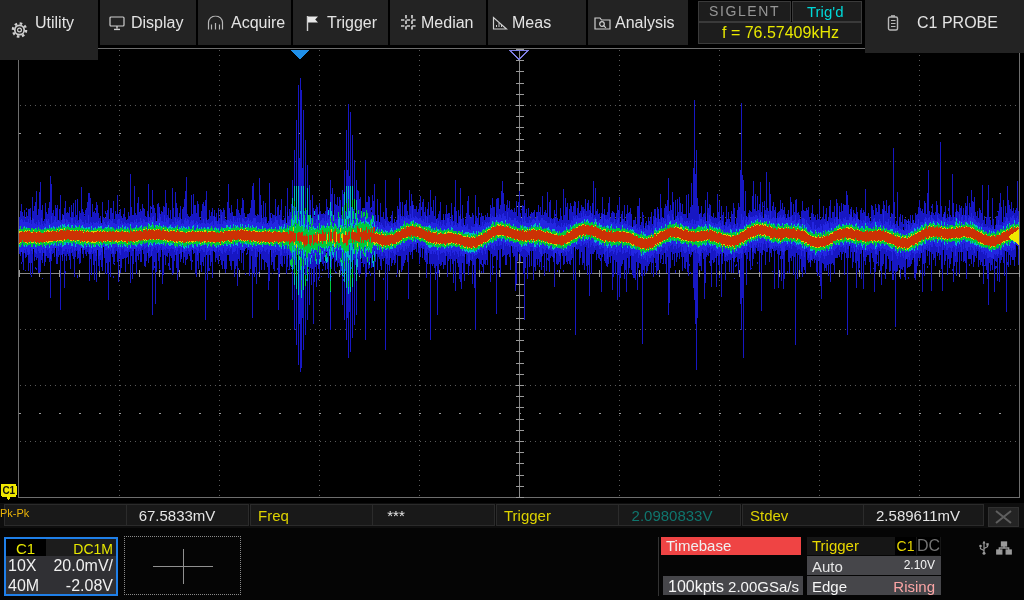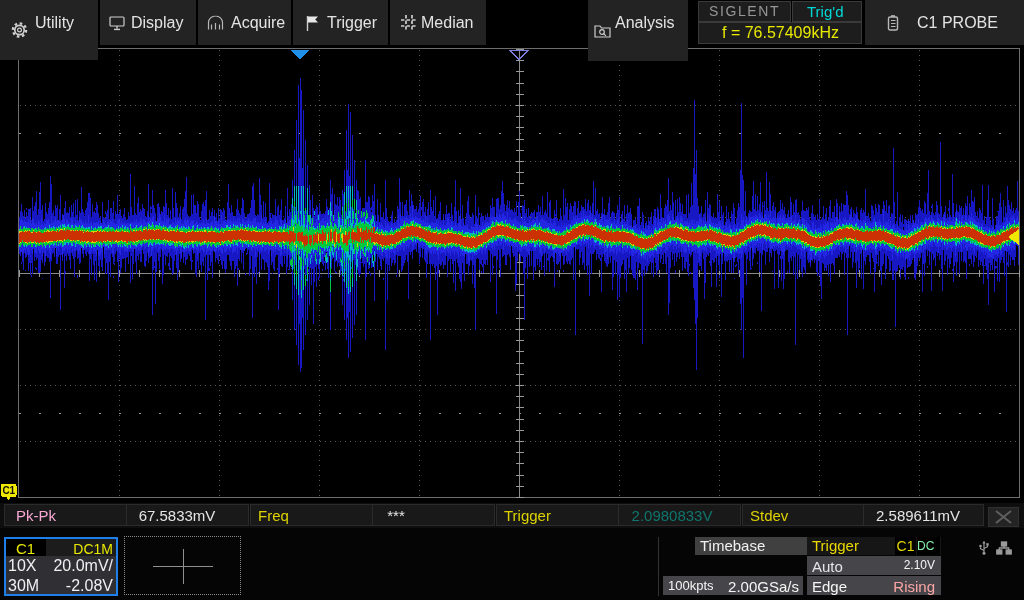--- a/index.html
+++ b/index.html
@@ -83,51 +83,60 @@
       <span style="position:absolute;left:34px;top:14px;font-size:16px;color:#e3e3e3">Trigger</span>
     </div>
     <div style="position:absolute;left:390px;top:0;width:96px;height:45px;background:#232323">
       <span style="position:absolute;left:11px;top:50%;transform:translateY(-50%);line-height:0"><svg width="16" height="16" viewBox="0 0 16 16">
           <g stroke="#cfcfcf" stroke-width="1.7" stroke-dasharray="3.4 2.2">
 <path d="M5 0v16M11 0v16M0 5h16M0 11h16"></path>
           </g>
         </svg></span>
       <span style="position:absolute;left:31px;top:14px;font-size:16px;color:#e3e3e3">Median</span>
     </div>
-    <div style="position:absolute;left:588px;top:0;width:100px;height:61px;background:#232323">
+    <div style="position:absolute;left:488px;top:0;width:98px;height:45px;background:#232323">
+      <span style="position:absolute;left:4px;top:50%;transform:translateY(-50%);line-height:0"><svg width="16" height="15" viewBox="0 0 16 15">
+          <g fill="none" stroke="#cfcfcf" stroke-width="1.2">
+<path d="M1.5 13.5V2 L14.5 13.5z"></path>
+            <path d="M4.5 9.5v2M7 7.5v4M9.5 9.5v2" stroke-width="1"></path>
+          </g>
+        </svg></span>
+      <span style="position:absolute;left:24px;top:14px;font-size:16px;color:#e3e3e3">Meas</span>
+    </div>
+    <div style="position:absolute;left:588px;top:0;width:100px;height:45px;background:#232323">
       <span style="position:absolute;left:6px;top:50%;transform:translateY(-50%);line-height:0"><svg width="17" height="15" viewBox="0 0 17 15">
           <g fill="none" stroke="#cfcfcf" stroke-width="1.2">
 <path d="M1 13.5V2.5h5l1.5 2H16v9z"></path>
             <circle cx="8" cy="8.5" r="2.3"></circle>
             <path d="M9.7 10.2l2.2 2.2"></path>
           </g>
         </svg></span>
       <span style="position:absolute;left:27px;top:14px;font-size:16px;color:#e3e3e3">Analysis</span>
     </div>
 <div style="position:absolute;left:698px;top:1px;width:93px;height:21px;background:#1d1d1d;border:1px solid #3a3a3a;box-sizing:border-box"></div>
 <div style="position:absolute;left:792px;top:1px;width:70px;height:21px;background:#1d1d1d;border:1px solid #3a3a3a;box-sizing:border-box"></div>
 <div style="position:absolute;left:698px;top:22px;width:164px;height:22px;background:#1d1d1d;border:1px solid #3a3a3a;box-sizing:border-box"></div>
 <span style="position:absolute;left:709px;top:3px;font-size:14px;font-weight:normal;letter-spacing:1.6px;color:#969696">SIGLENT</span>
 <span style="position:absolute;left:807px;top:3px;font-size:15px;color:#00d8d8">Trig'd</span>
 <span style="position:absolute;left:722px;top:24px;font-size:16px;color:#e8e800">f = 76.57409kHz</span>
-<div style="position:absolute;left:865px;top:0;width:159px;height:45px;background:#232323">
+<div style="position:absolute;left:865px;top:0;width:159px;height:53px;background:#232323">
 <span style="position:absolute;left:22px;top:15px;line-height:0"><svg width="12" height="16" viewBox="0 0 12 16">
           <g fill="none" stroke="#b8b8b8">
 <rect x="1.5" y="2" width="9" height="13" rx="1.5" stroke-width="1.4"></rect>
             <path d="M4 1h4" stroke-width="1.6"></path>
 <path d="M4 5.5h4.5M4 8.5h4.5M4 11.5h4.5" stroke-width="1.2"></path>
           </g>
         </svg></span>
 <span style="position:absolute;left:52px;top:14px;font-size:16px;color:#e3e3e3">C1 PROBE</span>
 </div>
 </div>
 <div style="position:absolute;left:0;top:503px;width:1024px;height:25px;background:#0e0e0e">
     <div style="position:absolute;left:4px;top:1px;width:245px;height:22px;background:#191919;border:1px solid #2b2b2b;box-sizing:border-box"></div>
     <div style="position:absolute;left:126px;top:2px;width:1px;height:20px;background:#2b2b2b"></div>
-    <span style="position:absolute;left:16px;top:4px;font-size:15px;color:#f9a8d4">Pk-Pk</span>
+    <span style="position:absolute;left:0;top:4px;font-size:11px;color:#eab308">Pk-Pk</span>
     <span style="position:absolute;left:177px;top:4px;font-size:15px;color:#e5e5e5;transform:translateX(-50%)">67.5833mV</span>
     <div style="position:absolute;left:250px;top:1px;width:245px;height:22px;background:#191919;border:1px solid #2b2b2b;box-sizing:border-box"></div>
     <div style="position:absolute;left:372px;top:2px;width:1px;height:20px;background:#2b2b2b"></div>
     <span style="position:absolute;left:258px;top:4px;font-size:15px;color:#ddd200">Freq</span>
     <span style="position:absolute;left:396px;top:4px;font-size:15px;color:#e5e5e5;transform:translateX(-50%)">***</span>
     <div style="position:absolute;left:496px;top:1px;width:245px;height:22px;background:#191919;border:1px solid #2b2b2b;box-sizing:border-box"></div>
     <div style="position:absolute;left:618px;top:2px;width:1px;height:20px;background:#2b2b2b"></div>
     <span style="position:absolute;left:504px;top:4px;font-size:15px;color:#ddd200">Trigger</span>
     <span style="position:absolute;left:672px;top:4px;font-size:15px;color:#0f766e;transform:translateX(-50%)">2.0980833V</span>
     <div style="position:absolute;left:742px;top:1px;width:242px;height:22px;background:#191919;border:1px solid #2b2b2b;box-sizing:border-box"></div>
@@ -139,40 +148,40 @@
       </svg></div>
   </div>
 <div style="position:absolute;left:0;top:528px;width:1024px;height:72px;background:#050505">
 <div style="position:absolute;left:4px;top:9px;width:114px;height:59px;background:#303034;border:2px solid #1f7fe8;box-sizing:border-box">
  <div style="position:absolute;left:0px;top:0px;width:40px;height:17px;background:#000"></div>
  <div style="position:absolute;left:40px;top:0px;width:70px;height:17px;background:#1c1c1c"></div>
  <span style="position:absolute;left:10px;top:1px;font-size:15px;color:#e8e800">C1</span>
  <span style="position:absolute;right:3px;top:2px;font-size:14px;color:#e8e800">DC1M</span>
  <span style="position:absolute;left:2px;top:18px;font-size:16px;color:#f0f0f0">10X</span>
  <span style="position:absolute;right:3px;top:18px;font-size:16px;color:#f0f0f0">20.0mV/</span>
- <span style="position:absolute;left:2px;top:38px;font-size:16px;color:#f0f0f0">30M</span>
+ <span style="position:absolute;left:2px;top:38px;font-size:16px;color:#f0f0f0">40M</span>
  <span style="position:absolute;right:3px;top:38px;font-size:16px;color:#f0f0f0">-2.08V</span>
 </div>
 <div style="position:absolute;left:124px;top:8px;width:117px;height:59px;border:1px dotted #8a8a8a;box-sizing:border-box">
  <svg width="115" height="57" viewBox="0 0 115 57">
         <path d="M28 29.5h60M58.5 12v35" stroke="#909090" stroke-width="1"></path>
       </svg>
 </div>
 <div style="position:absolute;left:658px;top:9px;width:1px;height:59px;background:#333"></div>
-<div style="position:absolute;left:695px;top:9px;width:140px;height:18px;background:#404040">
+<div style="position:absolute;left:661px;top:9px;width:140px;height:18px;background:#ef4444">
  <span style="position:absolute;left:5px;top:0px;font-size:15px;color:#f0f0f0">Timebase</span>
     </div>
 <div style="position:absolute;left:663px;top:48px;width:140px;height:19px;background:#46464a">
- <span style="position:absolute;left:5px;top:2px;font-size:13px;color:#f5f5f5">100kpts</span>
+ <span style="position:absolute;left:5px;top:2px;font-size:16px;color:#f5f5f5">100kpts</span>
  <span style="position:absolute;right:4px;top:2px;font-size:15px;color:#f5f5f5">2.00GSa/s</span>
     </div>
 <div style="position:absolute;left:807px;top:9px;width:134px;height:18px;background:#161616">
  <span style="position:absolute;left:5px;top:0px;font-size:15px;color:#e8d800">Trigger</span>
  <span style="position:absolute;left:88px;top:0px;width:21px;height:18px;background:#000;font-size:14px;color:#e8d800;text-align:center;line-height:18px">C1</span>
- <span style="position:absolute;left:110px;top:0px;width:23px;height:18px;background:#000;font-size:12px;color:#86efac;line-height:18px">DC</span>
+ <span style="position:absolute;left:110px;top:0px;width:23px;height:18px;background:#000;font-size:16px;color:#737373;line-height:18px">DC</span>
     </div>
 <div style="position:absolute;left:807px;top:28px;width:134px;height:19px;background:#46464a">
  <span style="position:absolute;left:5px;top:2px;font-size:15px;color:#e5e5e5">Auto</span>
  <span style="position:absolute;right:6px;top:2px;font-size:12px;color:#f5f5f5">2.10V</span>
     </div>
 <div style="position:absolute;left:807px;top:48px;width:134px;height:19px;background:#46464a">
  <span style="position:absolute;left:5px;top:2px;font-size:15px;color:#f5f5f5">Edge</span>
  <span style="position:absolute;right:6px;top:2px;font-size:15px;color:#fca5a5">Rising</span>
     </div>
 <span style="position:absolute;left:977px;top:12px;line-height:0"><svg width="14" height="15" viewBox="0 0 14 15">

